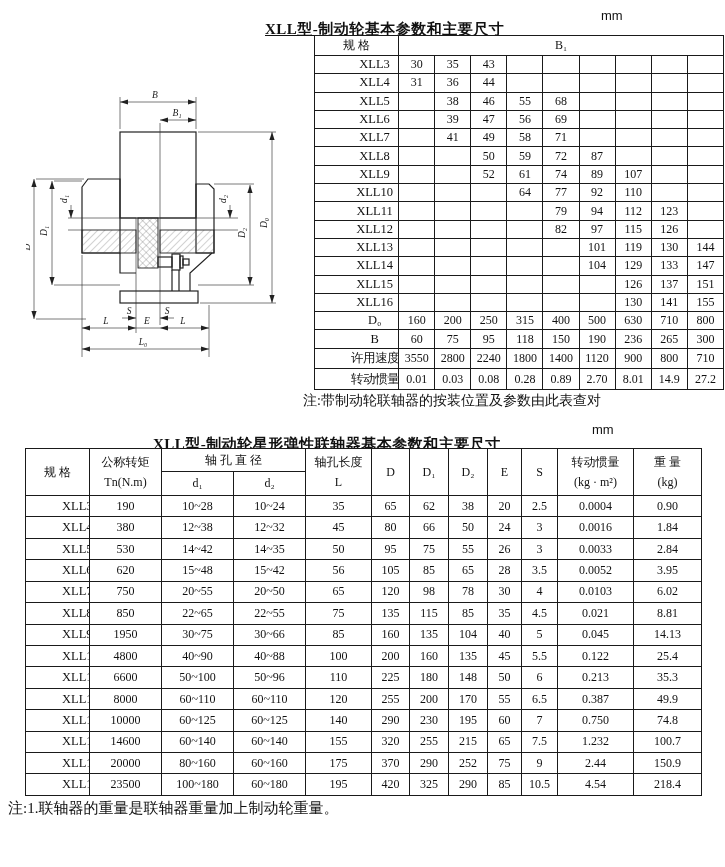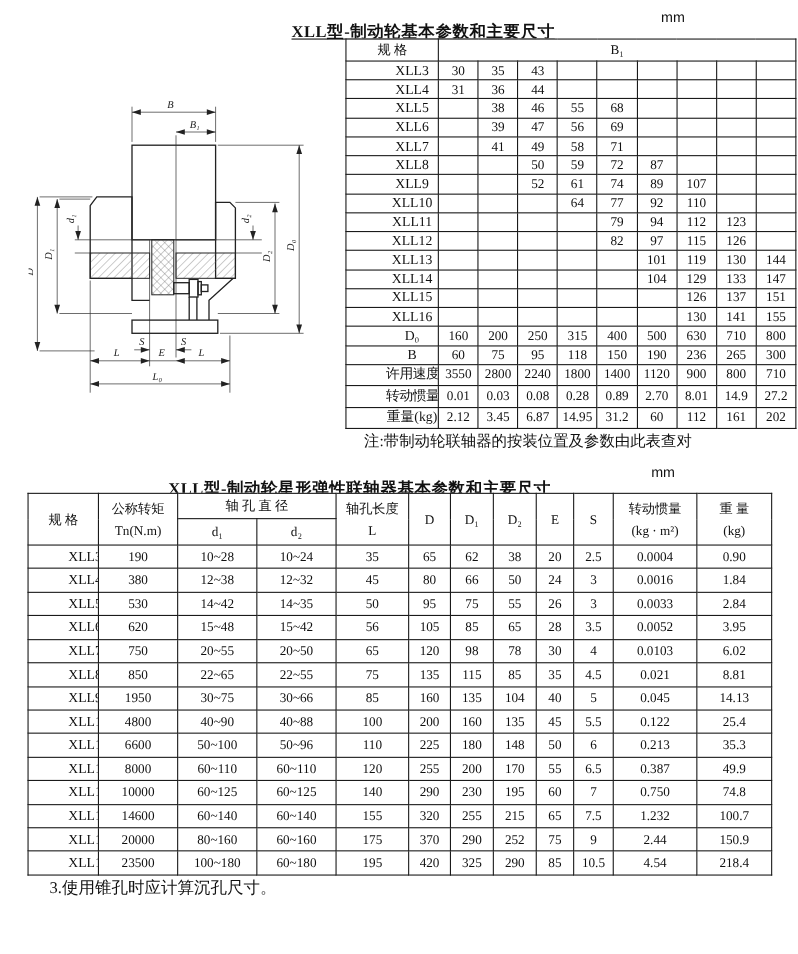--- a/index.html
+++ b/index.html
@@ -6,21 +6,21 @@
   body{
     width:725px;height:867px;position:relative;background:#fff;
     font-family:"Liberation Serif","DejaVu Serif",serif;color:#111;
   }
   .abs{position:absolute;}
   .title{font-size:15px;font-weight:bold;letter-spacing:.5px;white-space:nowrap;}
   #title1{left:265px;top:20px;text-decoration:underline;}
   #unit1{left:601px;top:8px;font-size:13px;font-family:"Liberation Sans","DejaVu Sans",sans-serif;}
   #title2{left:153px;top:435px;}
   #unit2{left:592px;top:422px;font-size:13px;font-family:"Liberation Sans","DejaVu Sans",sans-serif;}
-  #note1{left:303px;top:392px;font-size:14px;white-space:nowrap;margin-left:28px;}
+  #note1{left:303px;top:392px;font-size:14px;white-space:nowrap;}
   #footnotes{left:8px;top:797px;font-size:15px;line-height:23px;}
   #footnotes .fn-indent{padding-left:37px;}
   table{border-collapse:collapse;table-layout:fixed;position:absolute;background:#fff;}
   td,th{border:1px solid #1a1a1a;text-align:center;vertical-align:middle;
         font-size:12px;font-weight:normal;padding:0;white-space:nowrap;overflow:hidden;}
   #t1{left:314px;top:35px;width:410px;height:355px;}
   #t1 thead tr{height:20px;}
   #t1 .lab, #t2 .lab{font-size:12.5px;padding-left:36px;}
   .cram{font-size:10px;letter-spacing:-.4px;}
   #t2{left:25px;top:448px;width:676px;height:348px;}
@@ -352,32 +352,20 @@
         <td class="lab cram">转动惯量(kg/m²)</td>
         <td>0.01</td>
         <td>0.03</td>
         <td>0.08</td>
         <td>0.28</td>
         <td>0.89</td>
         <td>2.70</td>
         <td>8.01</td>
         <td>14.9</td>
         <td>27.2</td>
-      </tr>
-      <tr>
-        <td class="lab">重量(kg)</td>
-        <td>2.12</td>
-        <td>3.45</td>
-        <td>6.87</td>
-        <td>14.95</td>
-        <td>31.2</td>
-        <td>60</td>
-        <td>112</td>
-        <td>161</td>
-        <td>202</td>
       </tr>
     </tbody>
 </table>
 
 <div class="abs" id="note1">注:带制动轮联轴器的按装位置及参数由此表查对</div>
 
 <div class="abs title" id="title2">XLL型-制动轮星形弹性联轴器基本参数和主要尺寸</div>
 <div class="abs" id="unit2">mm</div>
 
 <table id="t2">
@@ -620,14 +608,14 @@
         <td>290</td>
         <td>85</td>
         <td>10.5</td>
         <td>4.54</td>
         <td>218.4</td>
       </tr>
     </tbody>
 </table>
 
 <div class="abs" id="footnotes">
-  <div class="fn-indent">3.使用锥孔时应计算沉孔尺寸。</div>
+  <div>注:1.联轴器的重量是联轴器重量加上制动轮重量。</div>
 </div>
 
 </body></html>

